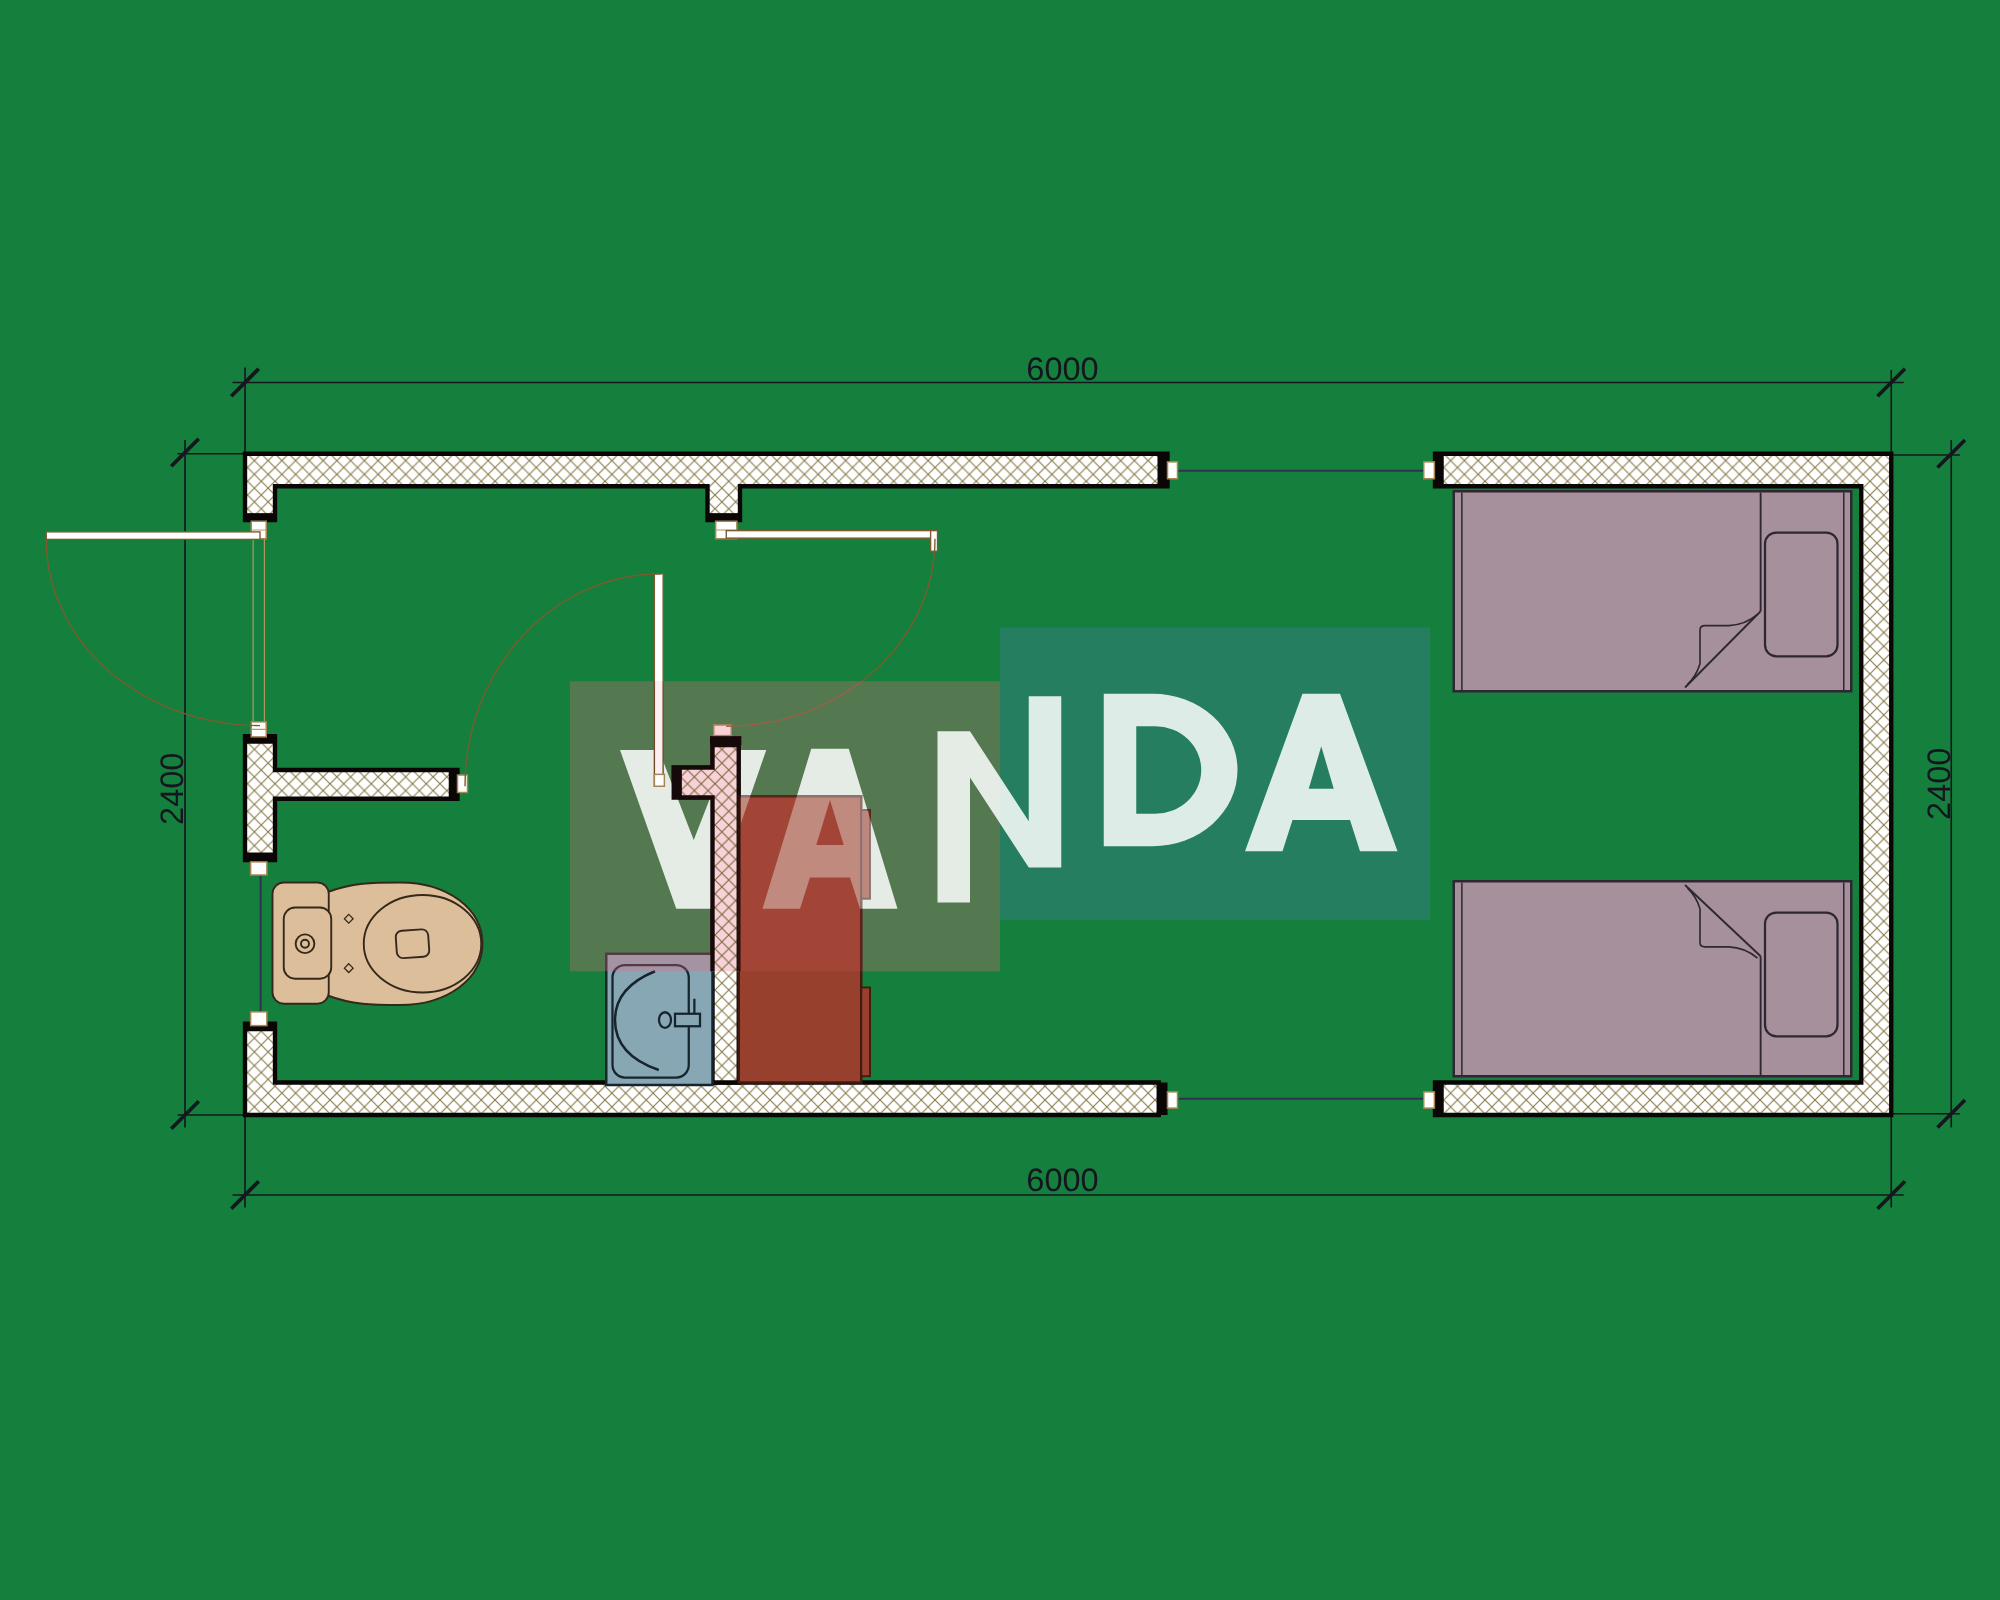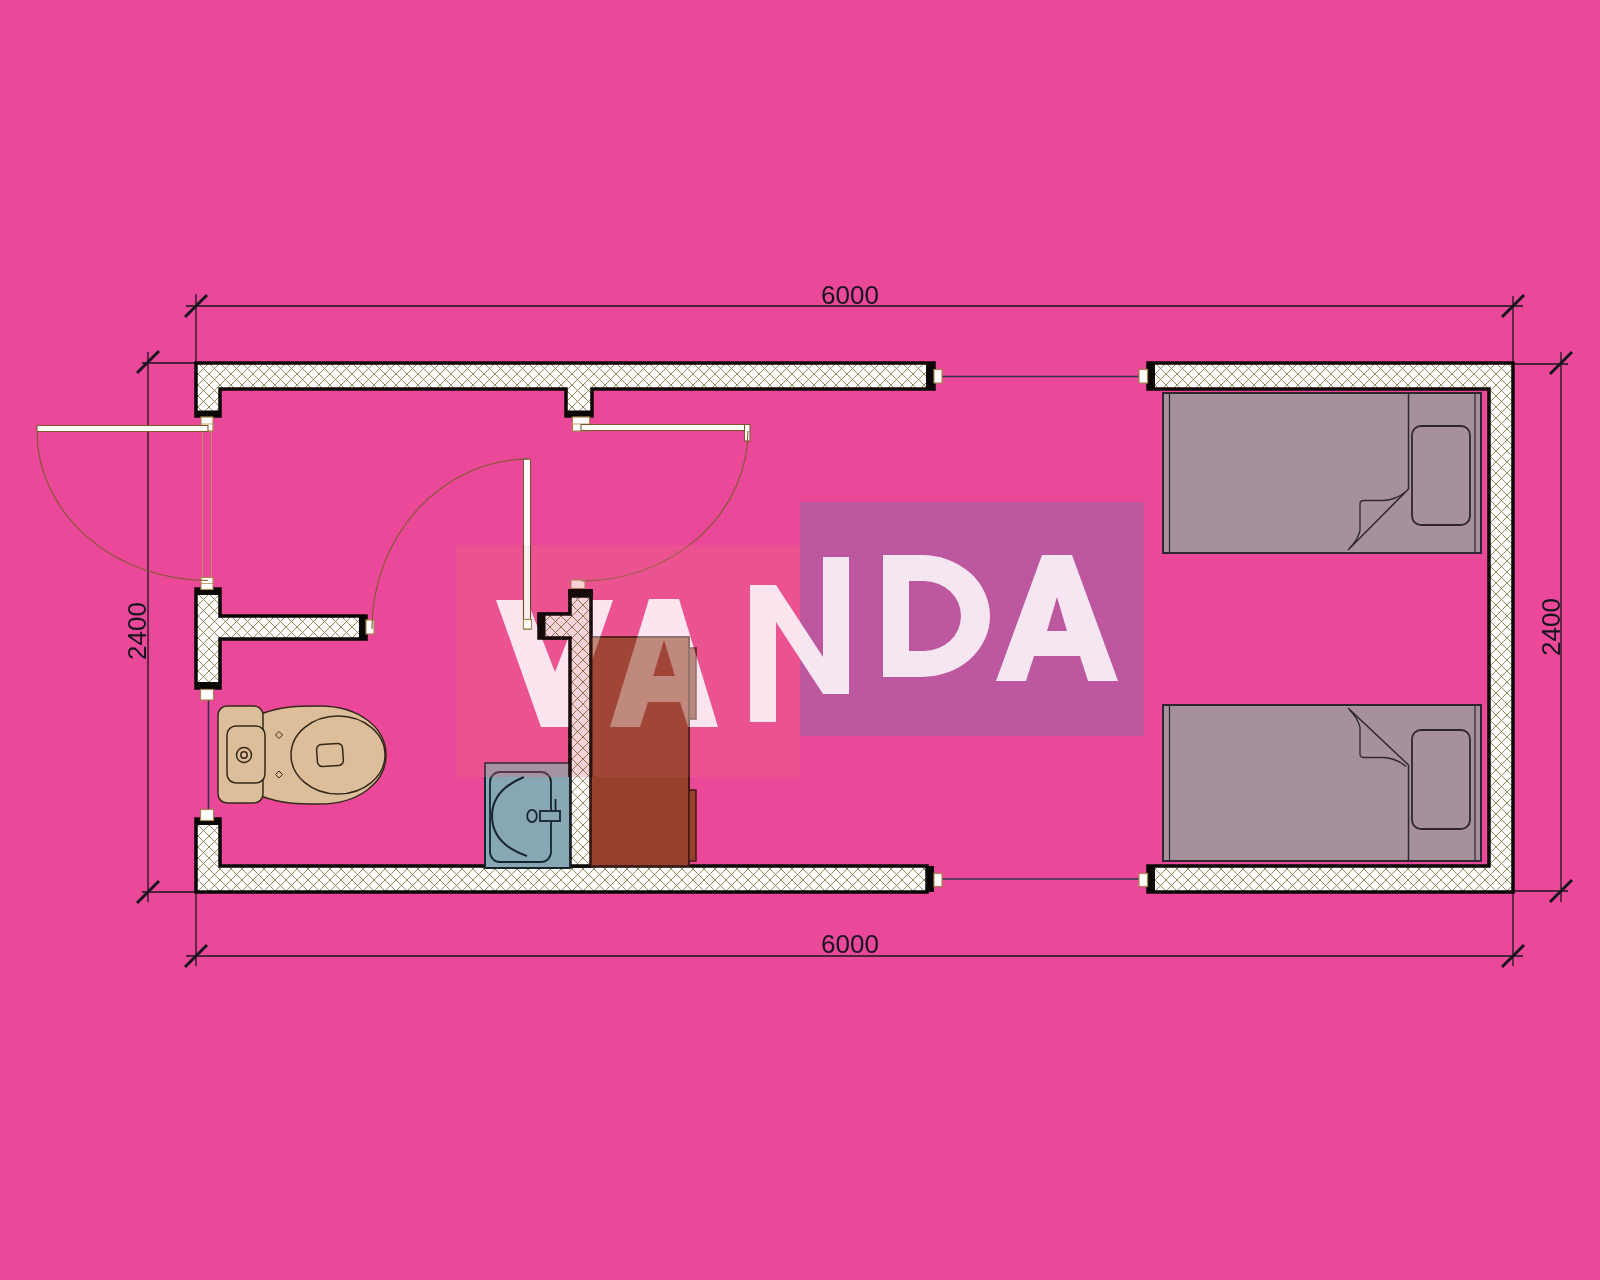--- a/index.html
+++ b/index.html
@@ -1,16 +1,16 @@
 <!DOCTYPE html>
 <html><head>
 <meta charset="utf-8">
 <style>
   html,body{margin:0;padding:0;background:#ffffff;}
-  .page{width:1600px;height:1280px;position:relative;background:#ec4899;overflow:hidden;
+  .page{width:1600px;height:1280px;position:relative;background:#15803d;overflow:hidden;
         font-family:"Liberation Sans", sans-serif;}
   svg{position:absolute;left:0;top:0;}
   text{font-family:"Liberation Sans", sans-serif;}
 </style>
 </head>
 <body>
 <div class="page">
 <svg width="1600" height="1280" viewBox="0 0 1600 1280">
 <defs>
   <pattern id="hatch" width="11" height="11" patternUnits="userSpaceOnUse">

